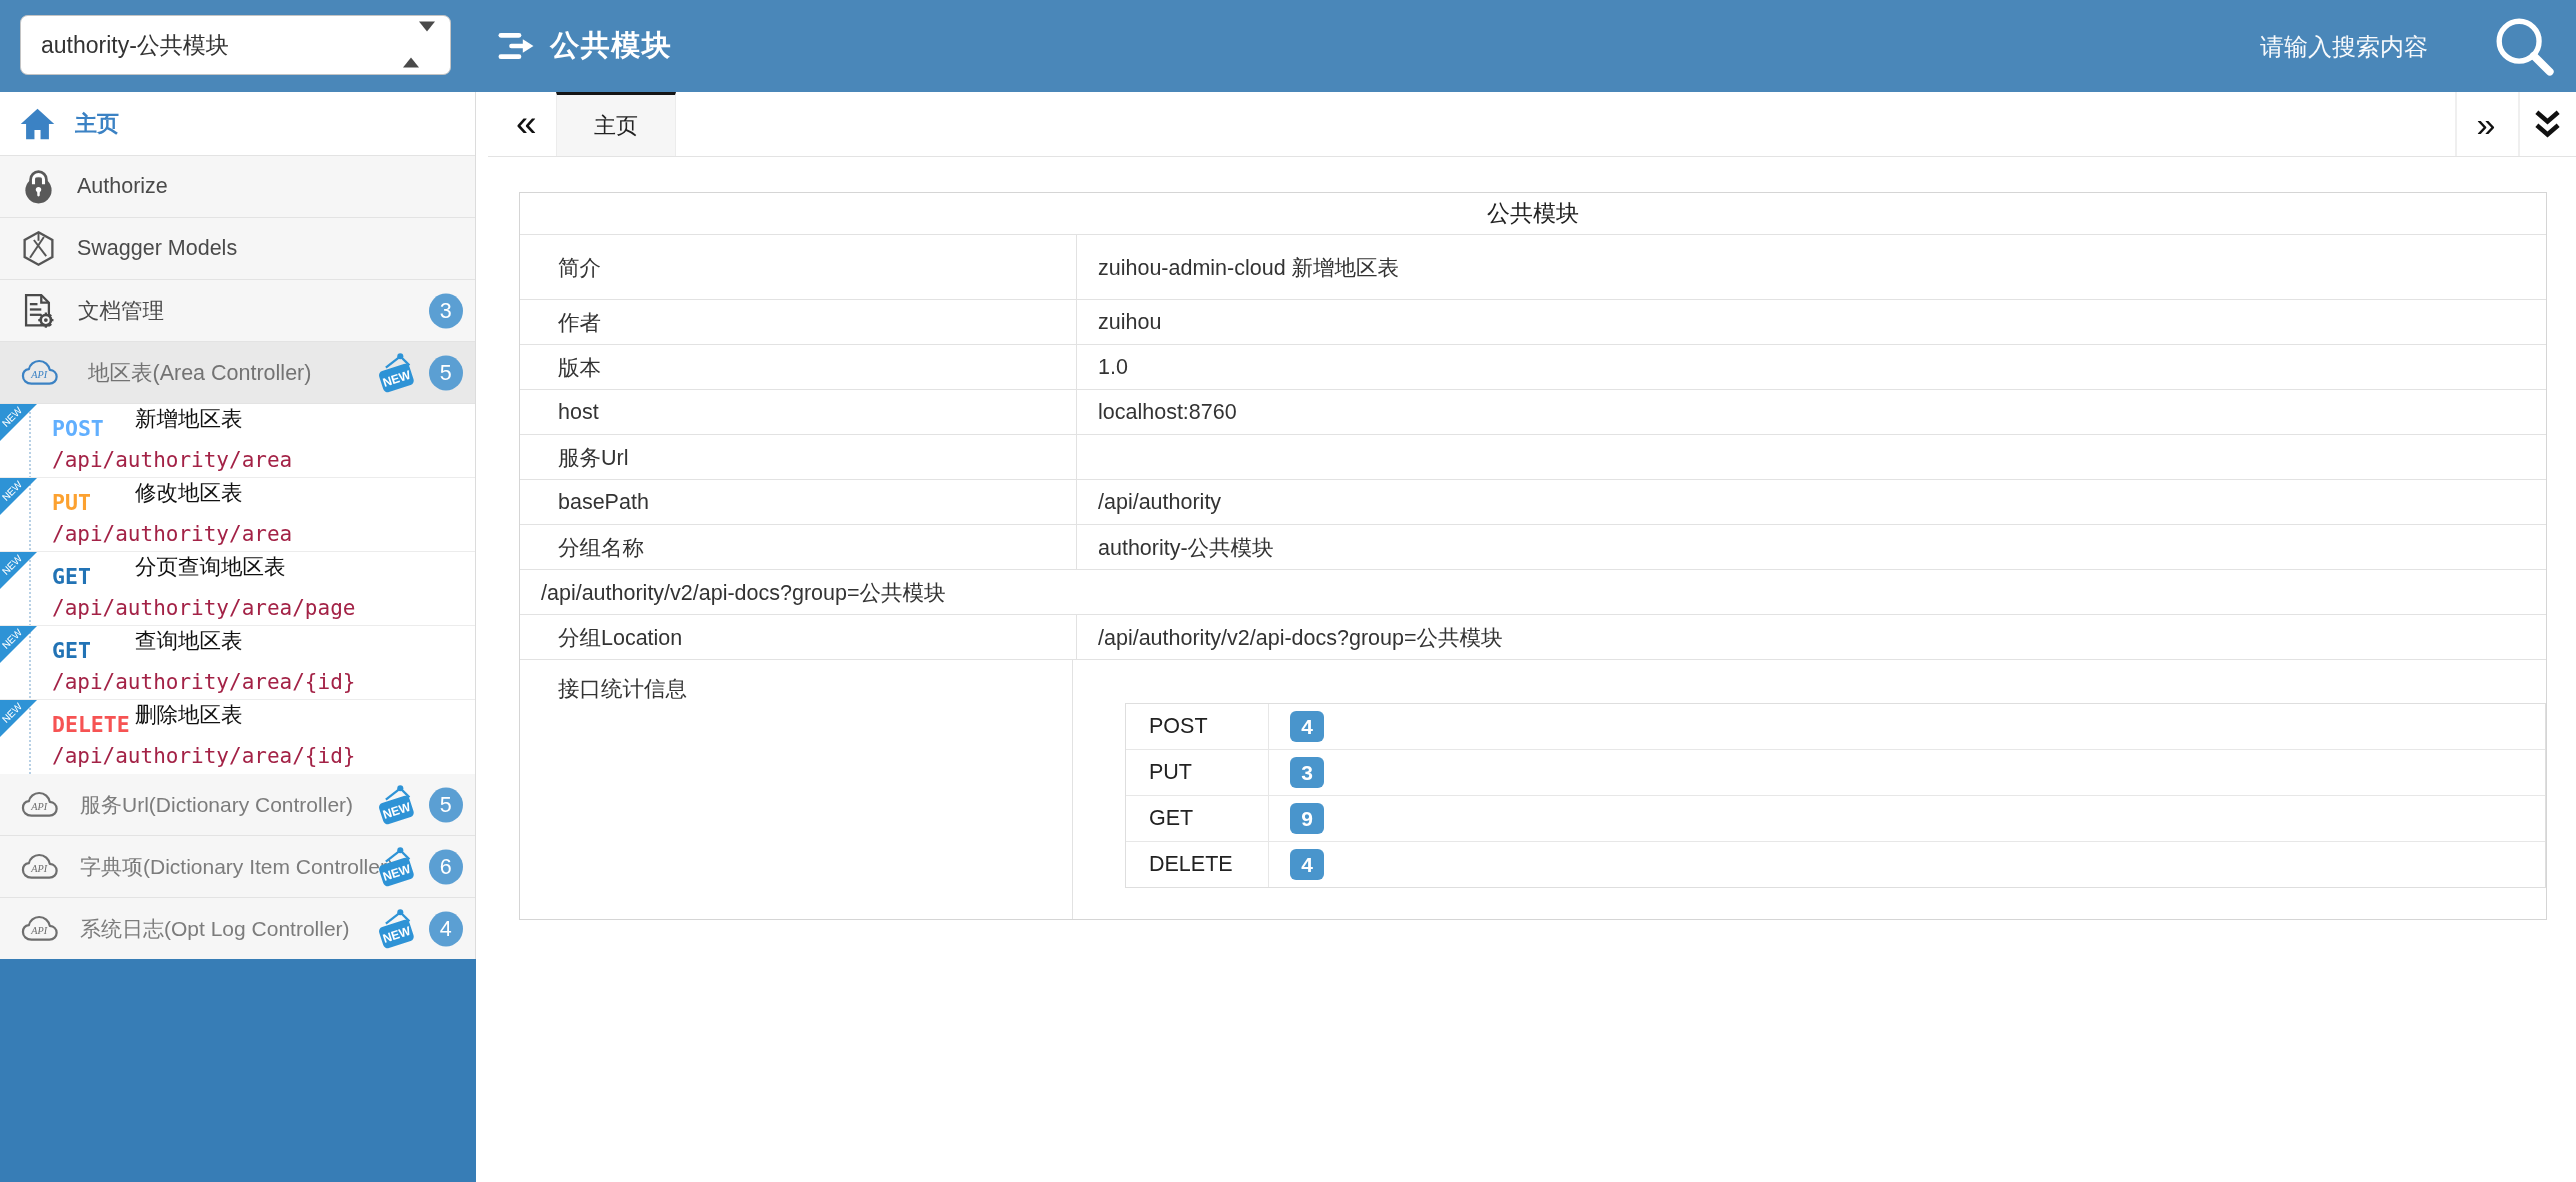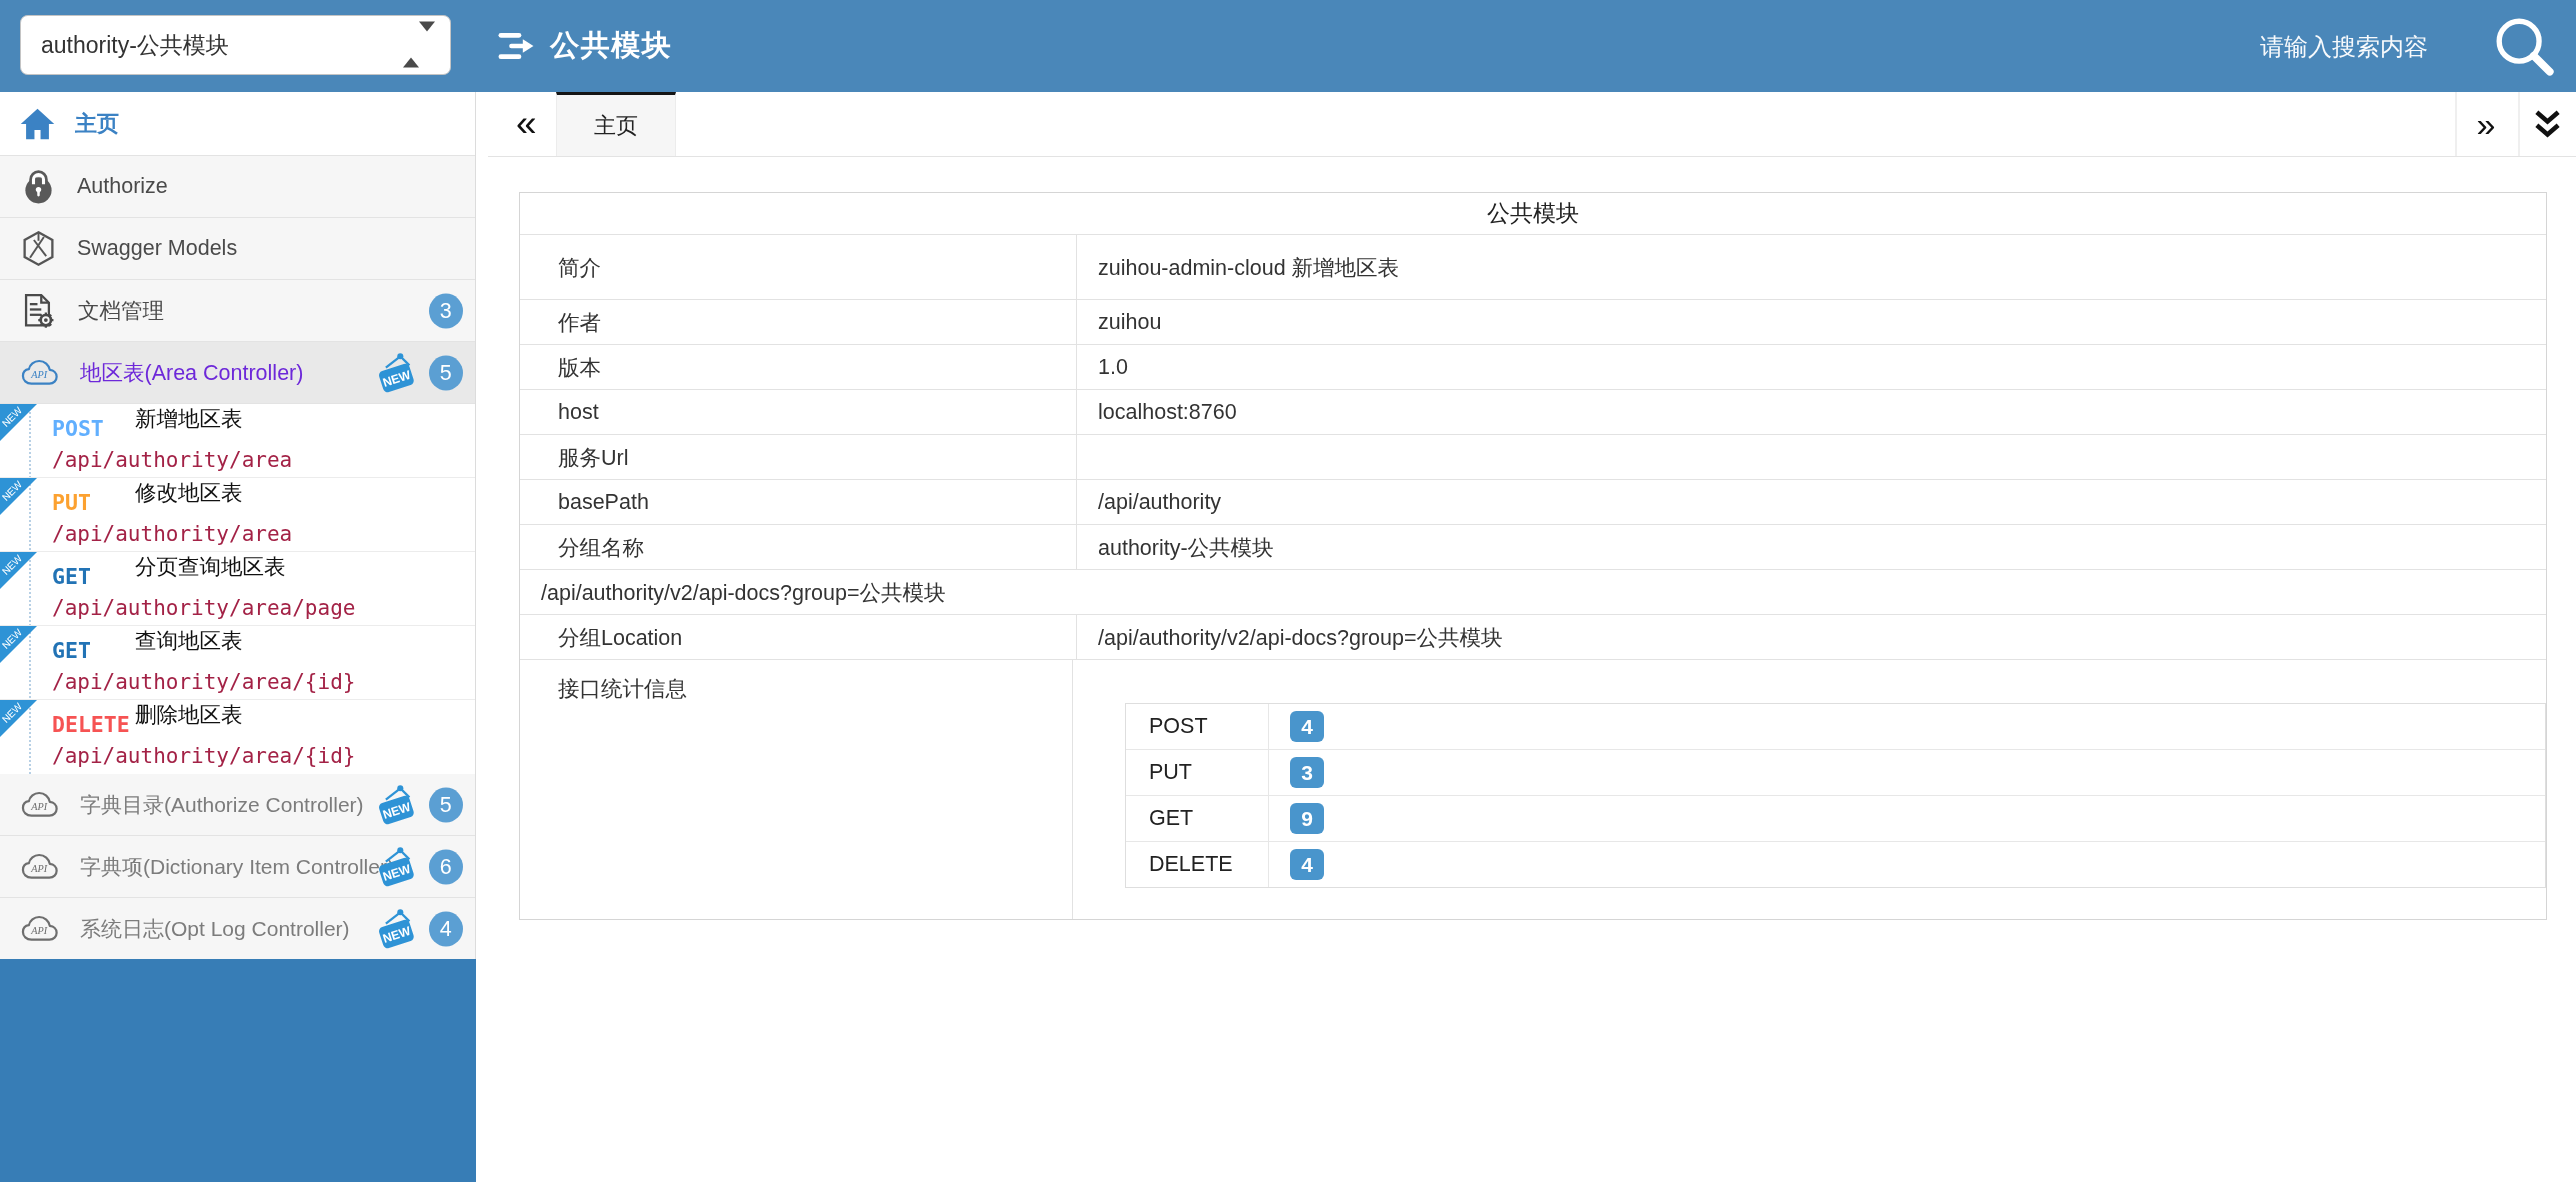--- a/index.html
+++ b/index.html
@@ -26,21 +26,21 @@
   
   .sidebar{position:absolute;left:0;top:92px;width:476px;border-right:0.8px solid #dcdcdc;box-sizing:border-box;}
   .side-row{position:relative;box-sizing:border-box;border-bottom:1.5px solid #e3e3e3;display:flex;align-items:center;cursor:pointer;}
   .row-home{height:64px;background:#fff;}
   .row-group{height:62px;background:#f6f6f6;}
   .row-selected{background:#e9e9e9;}
   .side-icon{margin-left:20px;flex:0 0 auto;}
   .home-label{margin-left:20px;font-size:22px;font-weight:600;color:#3b82c4;}
   .group-label{margin-left:20px;font-size:21.5px;color:#4a4a4a;}
   .ctrl-label{margin-left:20px;font-size:21px;color:#7c7c7c;}
-  .sel-label{margin-left:20px;font-size:21.5px;color:#6d28d9;text-align:center;}
+  .sel-label{margin-left:28px;font-size:21.5px;color:#737373;text-align:center;}
   .count-badge{position:absolute;right:12.3px;top:50%;transform:translateY(-50%);width:34px;height:35px;
     border-radius:50%;background:#5b9fd3;color:#fff;font-size:21.5px;display:flex;align-items:center;justify-content:center;}
   .new-sign{position:absolute;right:58px;top:50%;transform:translateY(-50%);}
 
   .ops{position:relative;background:#fff;}
   .dotline{position:absolute;left:29px;top:0;bottom:0;border-left:2.3px dotted #b7d0e5;}
   .op{position:relative;height:74px;border-bottom:1.5px solid #ececec;box-sizing:border-box;cursor:pointer;}
   .op:last-child{border-bottom:none;}
   .ribbon{position:absolute;left:0;top:0;}
   .op .m{position:absolute;left:52px;top:12.3px;font-family:"DejaVu Sans Mono","Liberation Mono",monospace;
@@ -240,21 +240,21 @@
         <span class="desc">删除地区表</span>
         <span class="path">/api/authority/area/{id}</span>
       </div>
     </div>
 
     <div class="side-row row-group">
       <svg class="side-icon" width="40" height="29" viewBox="0 0 46 34">
         <path d="M13 30 C 7 30 3 26 3 21 C 3 16.5 6 13.5 10 13 C 11 7.5 16 3.5 22 3.5 C 28.5 3.5 33.5 8 34.5 14 C 39 14.5 42.5 17.5 42.5 22 C 42.5 26.5 39 30 34 30 Z" fill="none" stroke="#6e6e6e" stroke-width="2.6" stroke-linejoin="round"></path>
         <text x="22" y="24" text-anchor="middle" font-size="12" font-style="italic" fill="#6e6e6e" font-family="Liberation Serif, serif">API</text>
       </svg>
-      <span class="ctrl-label">字典目录(Authorize Controller)</span>
+      <span class="ctrl-label">服务Url(Dictionary Controller)</span>
       <svg class="new-sign" width="41" height="41" viewBox="0 0 54 54">
         <circle cx="32" cy="5" r="4" fill="#2e93d6"></circle>
         <line x1="32" y1="5" x2="13" y2="20" stroke="#2e93d6" stroke-width="3"></line>
         <line x1="32" y1="5" x2="44" y2="17" stroke="#2e93d6" stroke-width="3"></line>
         <g transform="rotate(-18 27 34)">
           <rect x="6" y="19" width="42" height="29" rx="6" fill="#2e93d6"></rect>
           <text x="27" y="40" text-anchor="middle" font-size="16" font-weight="bold" fill="#fff" font-family="Liberation Sans, sans-serif">NEW</text>
         </g>
       </svg>
       <span class="count-badge">5</span>

